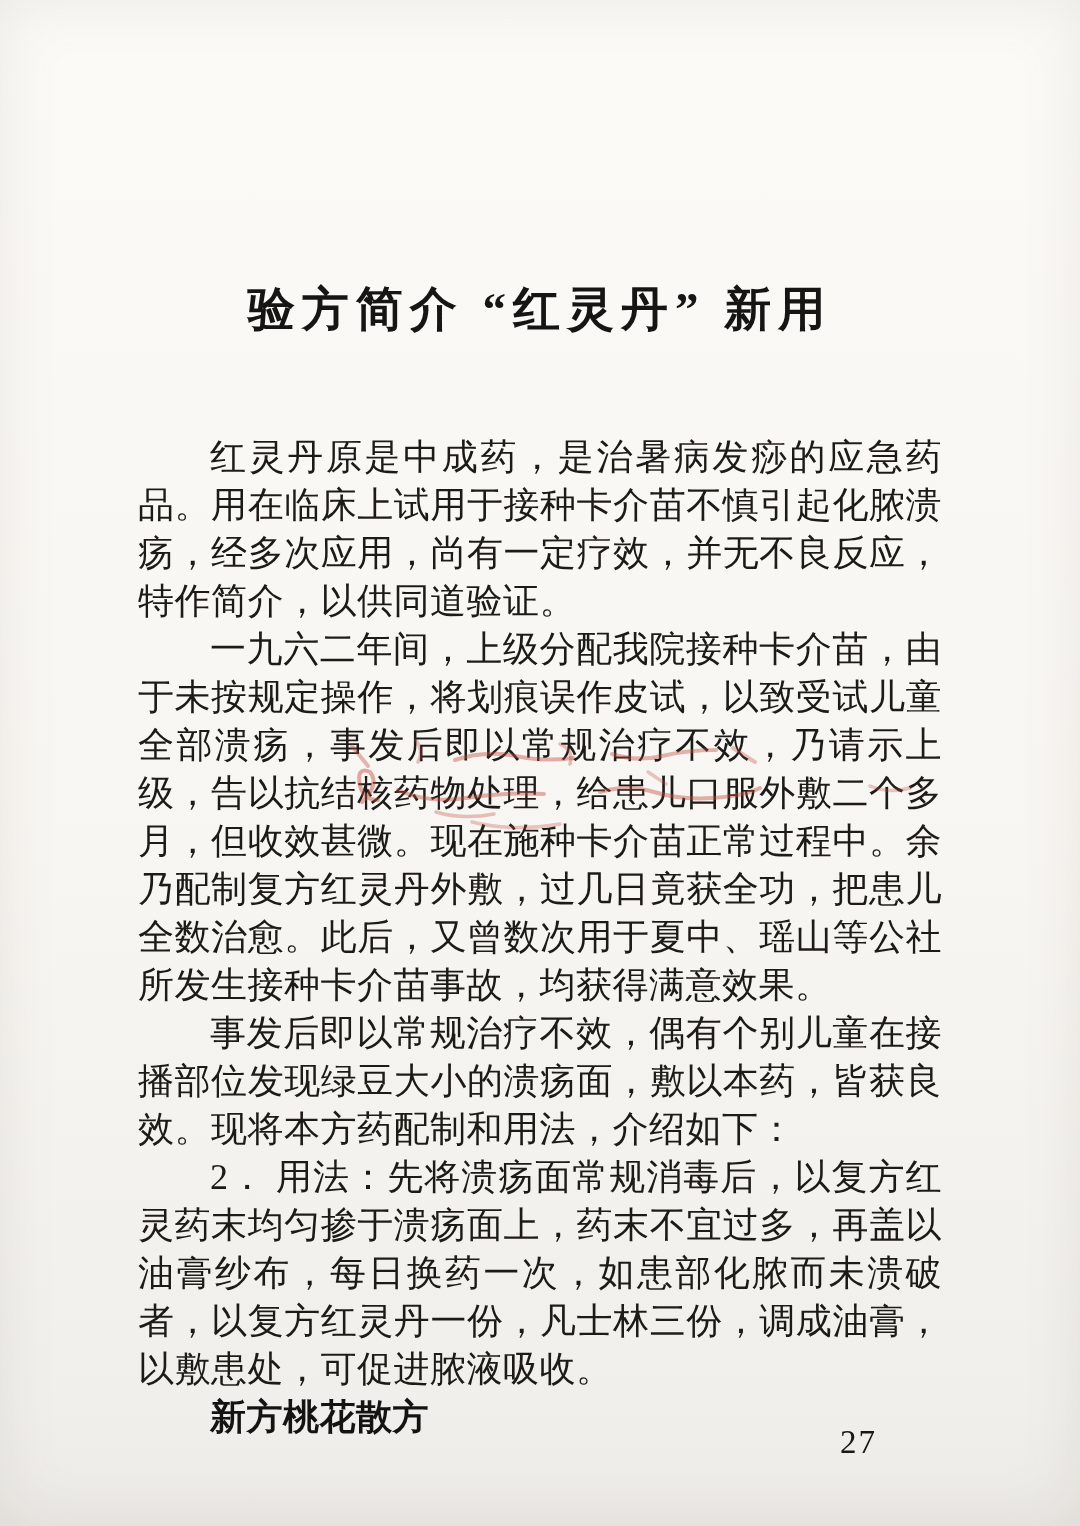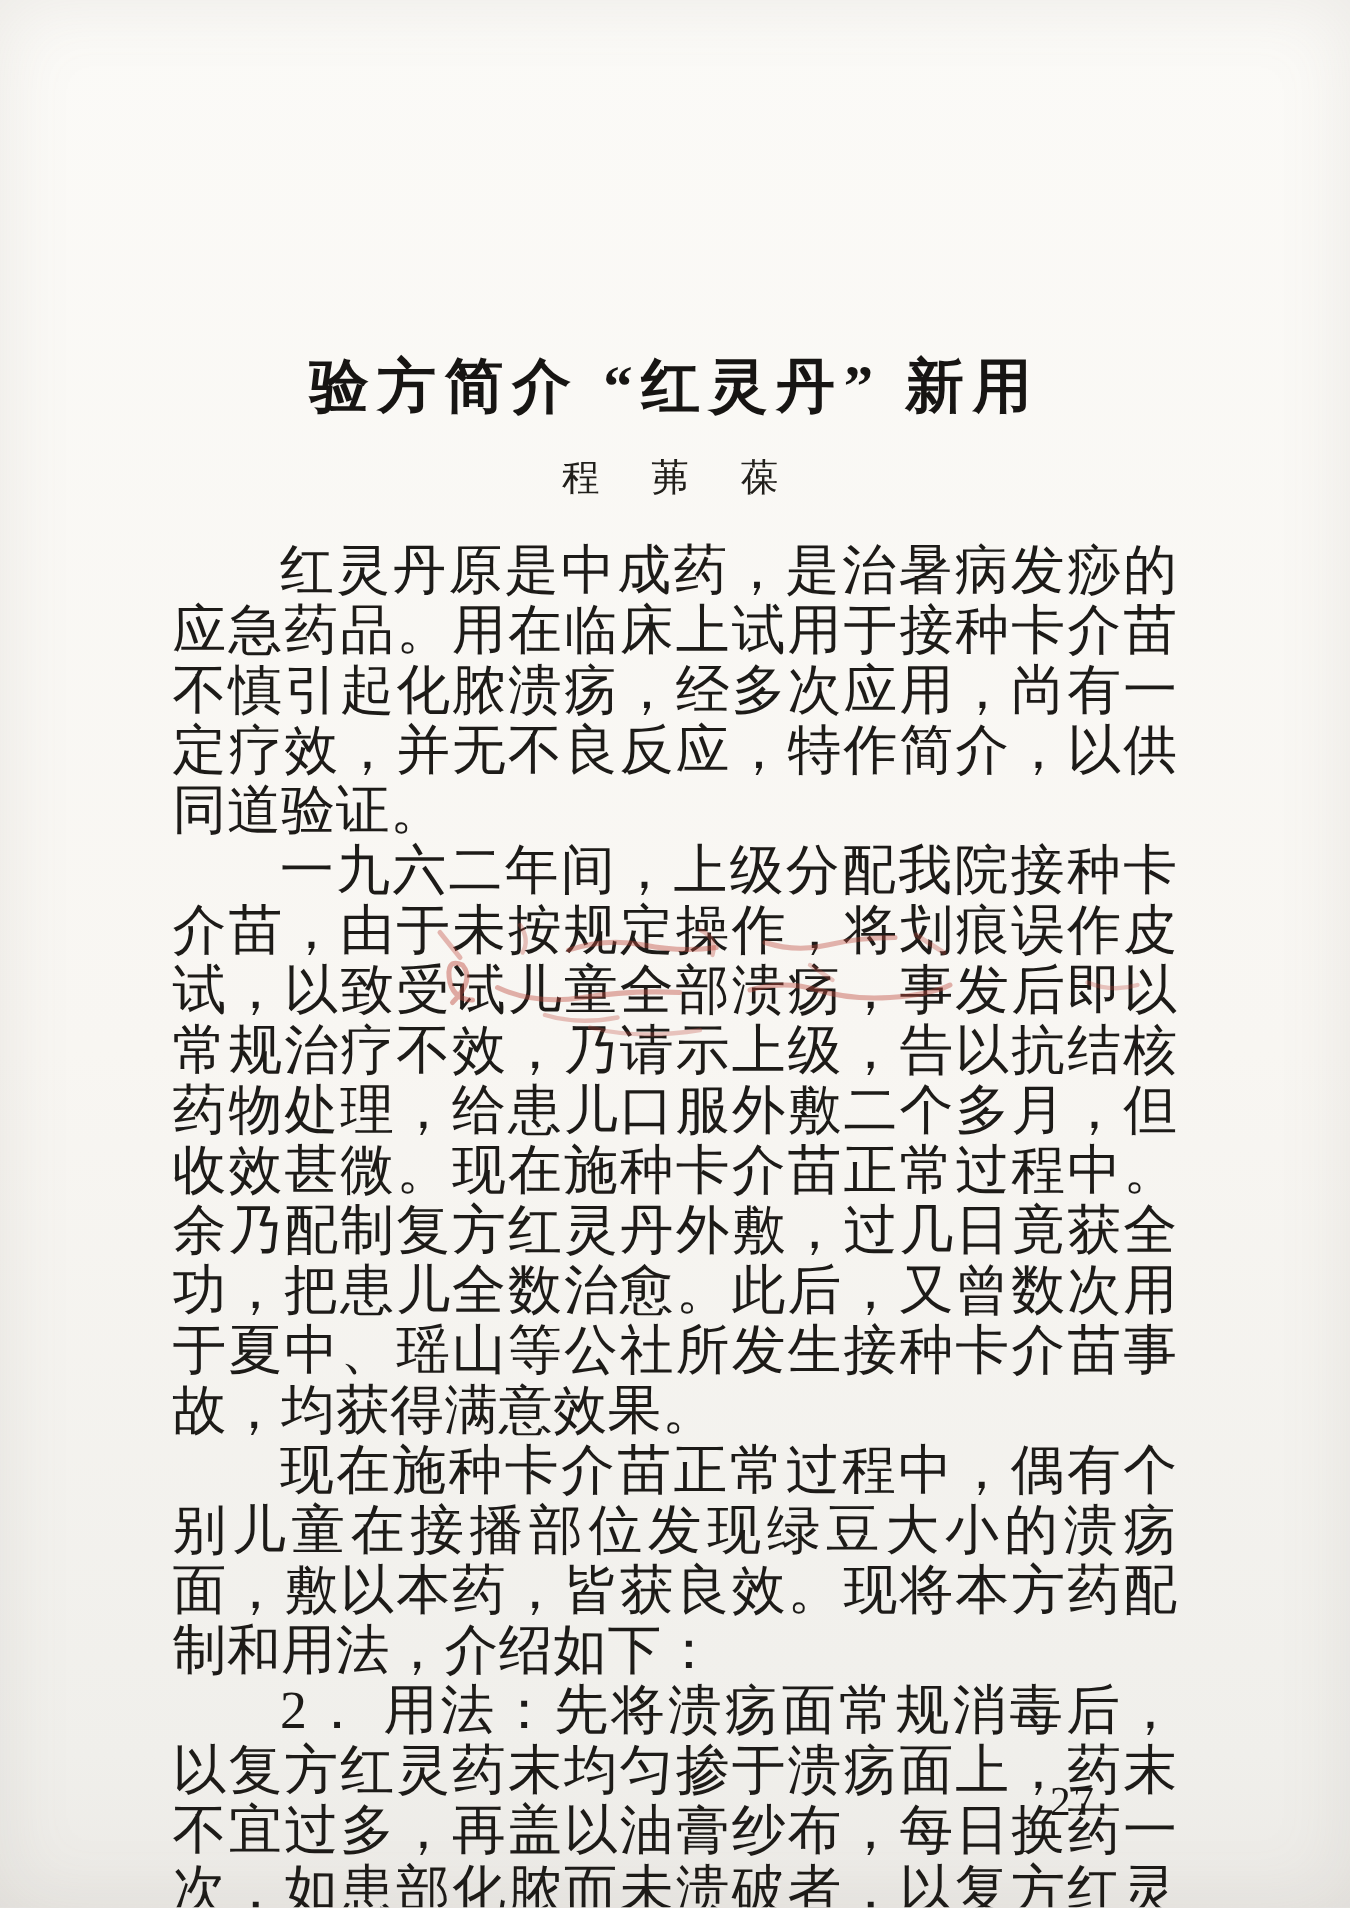--- a/index.html
+++ b/index.html
@@ -43,21 +43,21 @@
     color: #22201c;
   }
   .body-text {
     position: absolute;
     top: 433px;
     left: 138px;
     width: 804px;
   }
   .body-text p {
     margin: 0;
-    font-size: 43px;
+    font-size: 36px;
     line-height: 48px;
     text-align: justify;
     text-indent: 2em;
     letter-spacing: 0.5px;
     color: #1d1b18;
   }
   .subheading {
     font-weight: bold !important;
     color: #151311 !important;
   }
@@ -79,26 +79,25 @@
     pointer-events: none;
   }
 </style>
 </head>
 <body>
 
 <div class="page">
 
   <h1 class="title">验方简介 “红灵丹” 新用</h1>
 
-  <div class="author">程 茀 葆</div>
 
   <div class="body-text">
     <p>红灵丹原是中成药，是治暑病发痧的应急药品。用在临床上试用于接种卡介苗不慎引起化脓溃疡，经多次应用，尚有一定疗效，并无不良反应，特作简介，以供同道验证。</p>
     <p>一九六二年间，上级分配我院接种卡介苗，由于未按规定操作，将划痕误作皮试，以致受试儿童全部溃疡，事发后即以常规治疗不效，乃请示上级，告以抗结核药物处理，给患儿口服外敷二个多月，但收效甚微。现在施种卡介苗正常过程中。余乃配制复方红灵丹外敷，过几日竟获全功，把患儿全数治愈。此后，又曾数次用于夏中、瑶山等公社所发生接种卡介苗事故，均获得满意效果。</p>
-    <p>现在施种卡介苗正常过程中，偶有个别儿童在接播部位发现绿豆大小的溃疡面，敷以本药，皆获良效。现将本方药配制和用法，介绍如下：</p>
+    <p>事发后即以常规治疗不效，偶有个别儿童在接播部位发现绿豆大小的溃疡面，敷以本药，皆获良效。现将本方药配制和用法，介绍如下：</p>
     <p>2． 用法：先将溃疡面常规消毒后，以复方红灵药末均匀掺于溃疡面上，药末不宜过多，再盖以油膏纱布，每日换药一次，如患部化脓而未溃破者，以复方红灵丹一份，凡士林三份，调成油膏，以敷患处，可促进脓液吸收。</p>
     <p class="subheading">新方桃花散方</p>
   </div>
 
   <div class="pagenum">27</div>
 
   <svg class="redmarks" viewBox="0 0 1080 1526" xmlns="http://www.w3.org/2000/svg">
     <g fill="none" stroke="#bf4a3e" stroke-linecap="round">
 
       <path d="M352,746 l16,20" stroke-width="4" opacity="0.38"></path>

